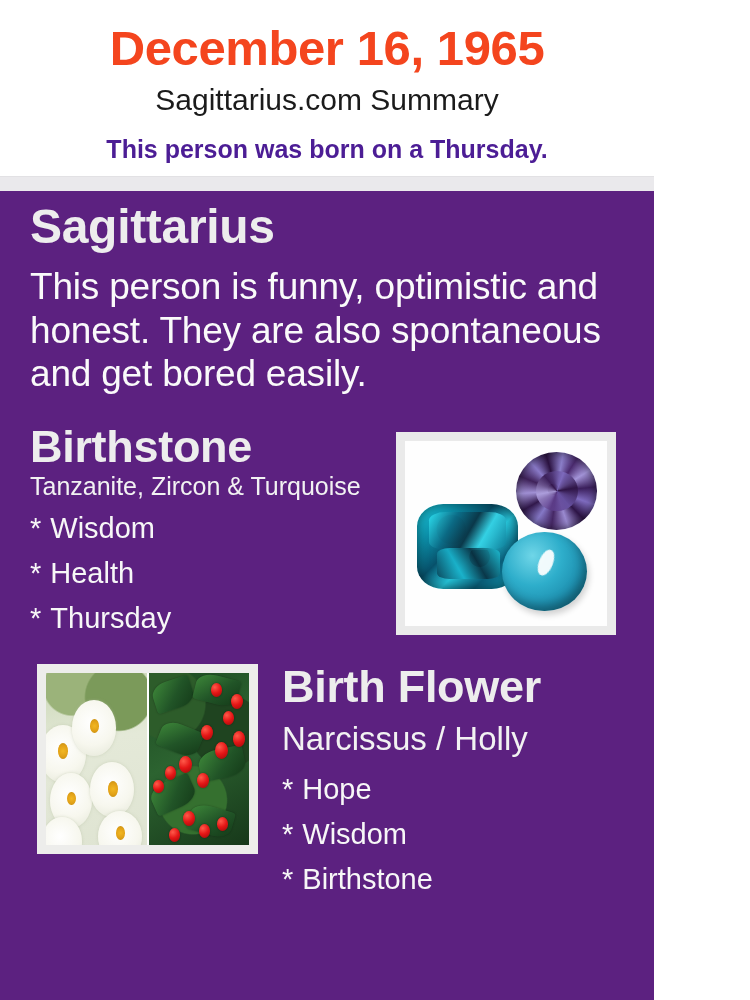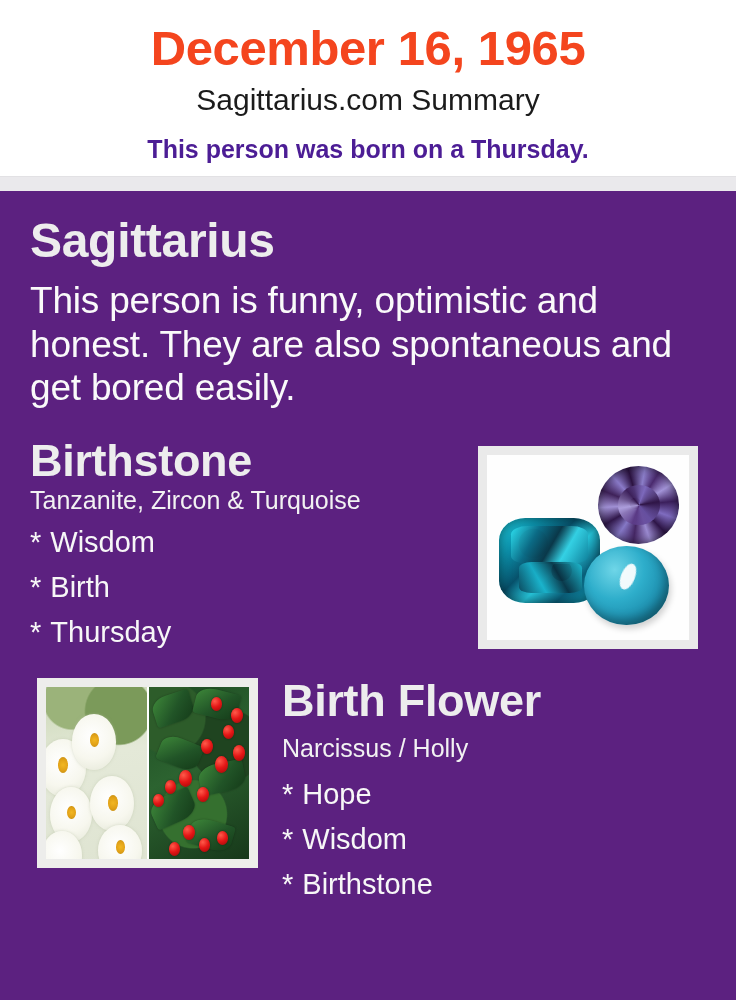--- a/index.html
+++ b/index.html
@@ -9,21 +9,21 @@
   body {
     width: 750px;
     height: 1000px;
     background: #ffffff;
     font-family: "Liberation Sans", sans-serif;
     overflow: hidden;
   }
 
   .infographic {
     position: relative;
-    width: 736px;
+    width: 654px;
     height: 1000px;
     background: #ffffff;
     display: flex;
     flex-direction: column;
   }
 
   
   .header {
     height: 176px;
     background: #ffffff;
@@ -66,21 +66,21 @@
   
   .body-panel {
     flex: 1 1 auto;
     background: #5C2180;
     position: relative;
     padding: 0;
   }
 
   
   .zodiac {
-    padding: 26px 30px 0 30px;
+    padding: 12px 30px 0 30px;
   }
   .zodiac-name {
     font-size: 48px;
     font-weight: bold;
     color: #EDEDED;
     line-height: 1.0;
     margin: 0 0 14px 0;
     letter-spacing: -0.3px;
   }
   .zodiac-desc {
@@ -293,21 +293,21 @@
     box-shadow: 0 0 2px rgba(0,0,0,0.35);
   }
   .berry {
     position:absolute;
     border-radius:50%;
     background: radial-gradient(circle at 34% 30%, #ff5a4a 0%, #e41616 48%, #9c0808 100%);
     box-shadow: 0 0 2px rgba(0,0,0,0.4);
   }
 
   .flower-text .section-title { margin-bottom: 12px; }
-  .flower-text .section-sub { font-size: 25px; margin-bottom: 18px; }
+  .flower-text .section-sub { font-size: 33px; margin-bottom: 18px; }
   .flower-text .trait-list li { margin-bottom: 16px; }
 </style>
 </head>
 <body>
 
 <div class="infographic">
 
   <div class="header">
     <div class="header-date">December 16, 1965</div>
     <div class="header-brand">Sagittarius.com Summary</div>
@@ -322,21 +322,21 @@
       <div class="zodiac-name">Sagittarius</div>
       <div class="zodiac-desc">This person is funny, optimistic and honest. They are also spontaneous and get bored easily.</div>
     </div>
 
     <div class="stone-row">
       <div class="stone-text">
         <div class="section-title">Birthstone</div>
         <div class="section-sub">Tanzanite, Zircon &amp; Turquoise</div>
         <ul class="trait-list">
           <li><span class="trait-star">*</span><span>Wisdom</span></li>
-          <li><span class="trait-star">*</span><span>Birth</span></li>
+          <li><span class="trait-star">*</span><span>Health</span></li>
           <li><span class="trait-star">*</span><span>Thursday</span></li>
         </ul>
       </div>
 
       <div class="stone-frame">
         <div class="stone-photo">
           <div class="gem-zircon"></div>
           <div class="gem-tanzanite"></div>
           <div class="gem-turquoise"></div>
         </div>

